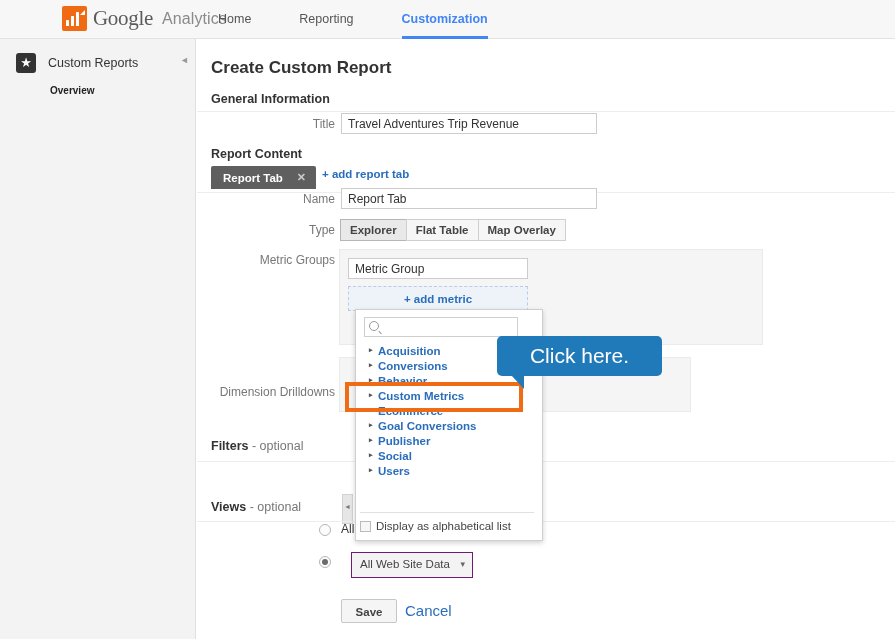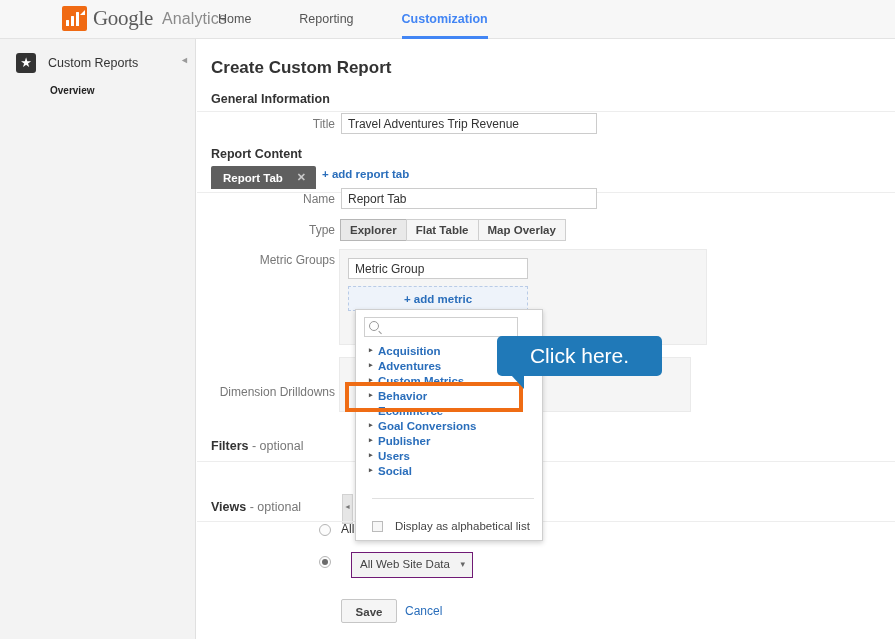--- a/index.html
+++ b/index.html
@@ -66,21 +66,21 @@
   .tab-chip .x{color:#c9c9c9;font-size:11px;}
   .add-tab{position:absolute;left:125px;top:129px;font-size:11.5px;font-weight:bold;color:#2a6ebb;}
 
   
   .typebtns{position:absolute;left:144px;top:180px;display:flex;}
   .typebtn{font-size:11.5px;font-weight:bold;color:#444;background:#f6f6f6;border:1px solid #cfcfcf;
            padding:4px 9px;margin-left:-1px;}
   .typebtn.sel{background:#e9e9e9;border-color:#b6b6b6;}
 
   
-  .mg-panel{position:absolute;left:142px;top:210px;width:368px;height:96px;background:#f5f5f5;
+  .mg-panel{position:absolute;left:142px;top:210px;width:424px;height:96px;background:#f5f5f5;
             border:1px solid #eaeaea;box-sizing:border-box;}
   .mg-input{position:absolute;left:8px;top:8px;width:180px;height:21px;}
   .add-metric{position:absolute;left:8px;top:36px;width:180px;height:25px;border:1px dashed #b9cbe6;
               background:#eef3fa;color:#2a6ebb;font-size:11.5px;font-weight:bold;text-align:center;
               line-height:25px;box-sizing:border-box;}
 
   
   .dd-panel{position:absolute;left:142px;top:318px;width:352px;height:55px;background:#f5f5f5;
             border:1px solid #eaeaea;box-sizing:border-box;}
 
@@ -96,36 +96,36 @@
                   background:#6b6b6b;}
   .radio-lbl{position:absolute;font-size:12px;color:#333;}
 
   .select{position:absolute;left:146px;top:513px;height:26px;padding:0 22px 0 8px;background:#f3f3f3;
           border:1px solid #701a75;font-size:11.5px;color:#444;line-height:22px;box-sizing:border-box;margin-left:8px;}
   .select:after{content:"▾";position:absolute;right:7px;top:0;font-size:9px;color:#666;}
 
   .savebtn{position:absolute;left:144px;top:560px;width:56px;height:24px;background:#f5f5f5;
            border:1px solid #c6c6c6;font-size:11.5px;font-weight:bold;color:#444;text-align:center;
            line-height:24px;box-sizing:border-box;border-radius:2px;}
-  .cancel{position:absolute;left:208px;top:560px;font-size:12px;color:#2a6ebb;line-height:24px;}
+  .cancel{position:absolute;left:208px;top:560px;font-size:15px;color:#2a6ebb;line-height:24px;}
 
   
   .dropdown{position:absolute;left:355px;top:309px;width:188px;height:232px;background:#fff;
             border:1px solid #cfcfcf;box-shadow:0 2px 5px rgba(0,0,0,.18);box-sizing:border-box;z-index:40;}
   .dd-search{position:absolute;left:8px;top:7px;width:154px;height:20px;border:1px solid #cfcfcf;
              background:#fff;box-sizing:border-box;}
   .dd-search .mag{position:absolute;left:4px;top:3px;width:8px;height:8px;border:1.3px solid #999;
                   border-radius:50%;}
   .dd-search .mag:after{content:"";position:absolute;right:-4px;bottom:-3px;width:4px;height:1.3px;
                         background:#999;transform:rotate(45deg);}
   .dd-list{position:absolute;left:0;top:33px;width:100%;}
   .dd-item{position:relative;padding:1.5px 0 1.5px 22px;font-size:11.5px;font-weight:bold;color:#2a6ebb;}
   .dd-item .caret{position:absolute;left:13px;top:3px;font-size:7px;color:#555;}
-  .dd-foot{position:absolute;left:16px;right:8px;bottom:8px;border-top:1px solid #e0e0e0;padding-top:21px;
-           display:flex;align-items:center;gap:12px;}
+  .dd-foot{position:absolute;left:4px;right:8px;bottom:8px;border-top:1px solid #e0e0e0;padding-top:7px;
+           display:flex;align-items:center;gap:5px;}
   .cb{width:11px;height:11px;border:1px solid #bbb;background:#f7f7f7;box-sizing:border-box;}
   .cb-lbl{font-size:11.5px;color:#444;}
 
   
   .hl-box{position:absolute;left:345px;top:382px;width:178px;height:30px;border:4px solid #ef6c14;
           box-sizing:border-box;z-index:55;pointer-events:none;}
 
   
   .callout{position:absolute;left:497px;top:336px;width:165px;height:40px;background:#2079b8;
            border-radius:5px;z-index:60;}
@@ -230,49 +230,49 @@
   <div class="dd-search">
     <span class="mag"></span>
   </div>
   <div class="dd-list">
     <div class="dd-item">
       <span class="caret">▸</span>
       <span>Acquisition</span>
     </div>
     <div class="dd-item">
       <span class="caret">▸</span>
-      <span>Adventures</span>
+      <span>Conversions</span>
+    </div>
+    <div class="dd-item">
+      <span class="caret">▸</span>
+      <span>Behavior</span>
     </div>
     <div class="dd-item">
       <span class="caret">▸</span>
       <span>Custom Metrics</span>
     </div>
     <div class="dd-item">
       <span class="caret">▸</span>
-      <span>Behavior</span>
-    </div>
-    <div class="dd-item">
-      <span class="caret">▸</span>
       <span>Ecommerce</span>
     </div>
     <div class="dd-item">
       <span class="caret">▸</span>
       <span>Goal Conversions</span>
     </div>
     <div class="dd-item">
       <span class="caret">▸</span>
       <span>Publisher</span>
     </div>
     <div class="dd-item">
       <span class="caret">▸</span>
+      <span>Social</span>
+    </div>
+    <div class="dd-item">
+      <span class="caret">▸</span>
       <span>Users</span>
-    </div>
-    <div class="dd-item">
-      <span class="caret">▸</span>
-      <span>Social</span>
     </div>
   </div>
   <div class="dd-foot">
     <span class="cb"></span>
     <span class="cb-lbl">Display as alphabetical list</span>
   </div>
 </div>
 
 <div class="hl-box"></div>
 <div class="callout">

